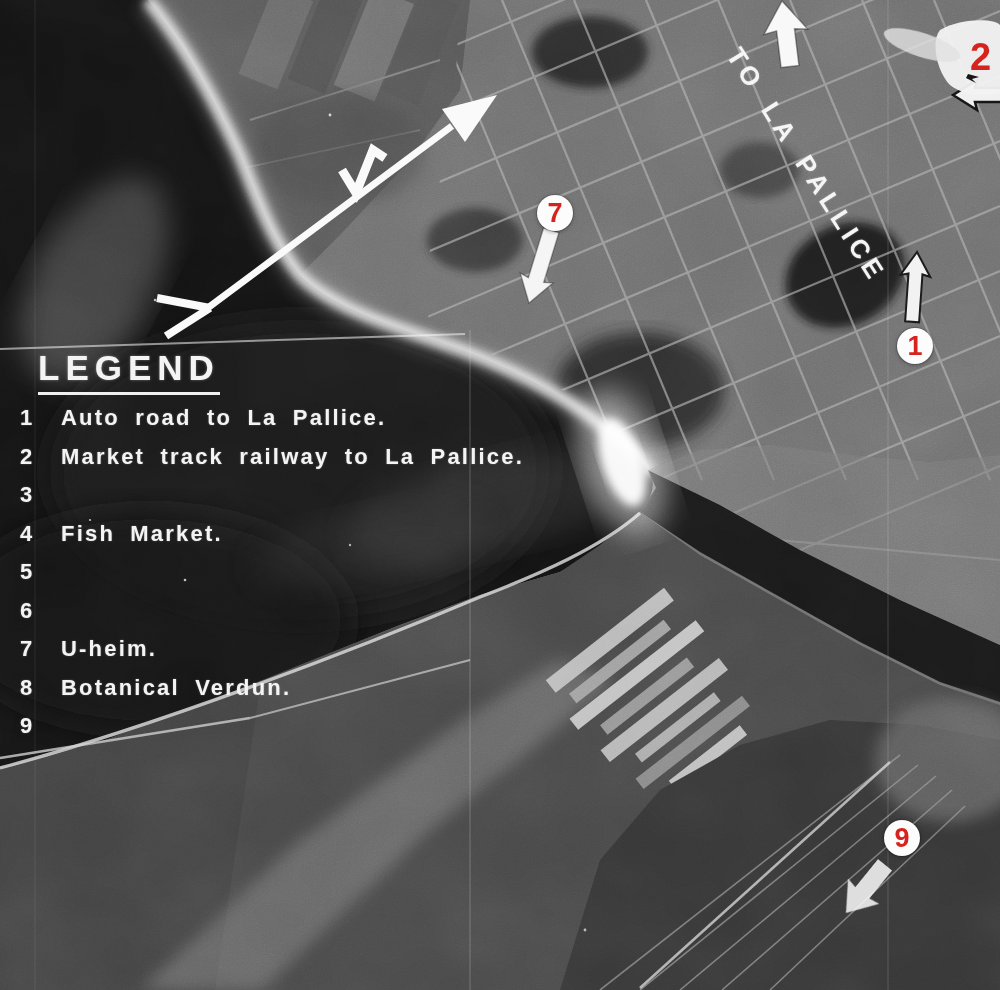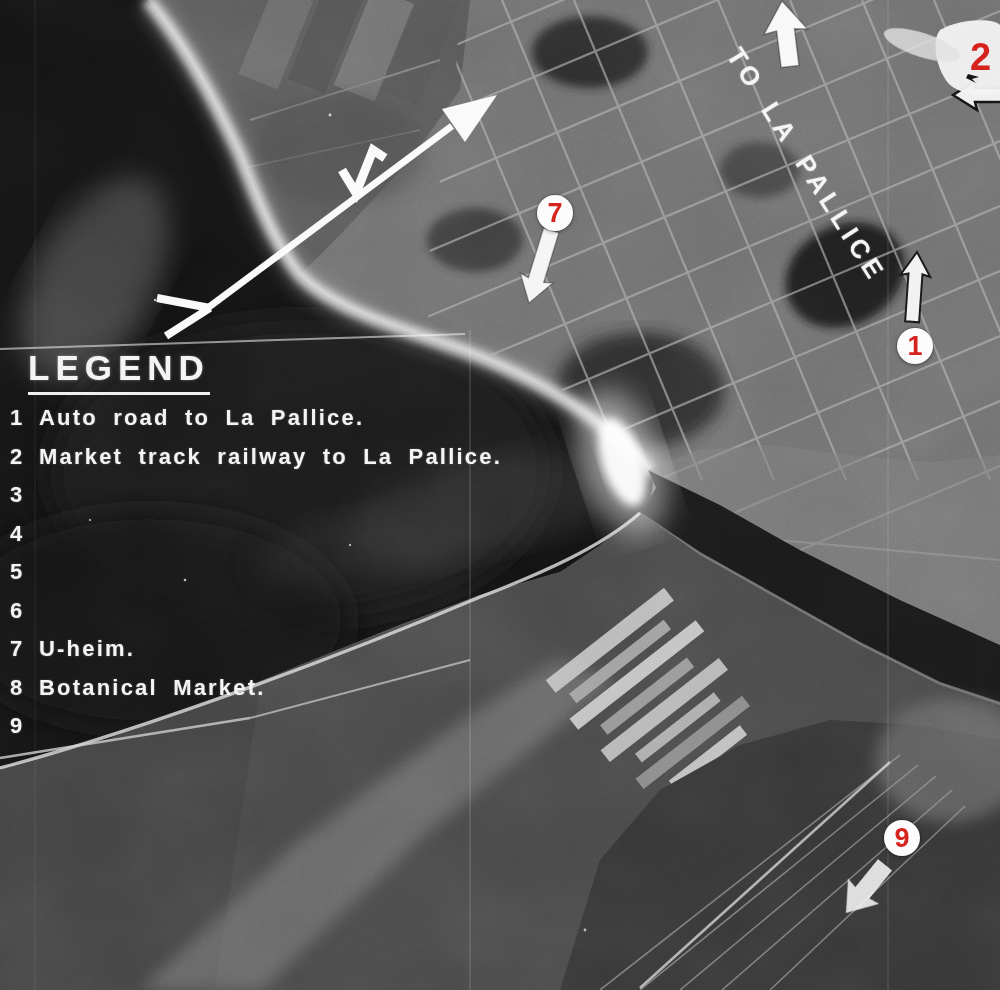--- a/index.html
+++ b/index.html
@@ -6,38 +6,38 @@
   #stage{
     position:relative;width:1000px;height:990px;overflow:hidden;
     background:#151515;
     font-family:"Liberation Sans", sans-serif;
   }
   #stage svg{position:absolute;left:0;top:0;}
   .overlay{pointer-events:none;}
 
   
   .legend{
-    position:absolute;left:10px;top:348px;z-index:5;
+    position:absolute;left:20px;top:348px;z-index:5;
     color:#f4f4f4;
   }
   .legend-title{
     display:inline-block;margin-left:18px;
     font-size:35px;font-weight:700;letter-spacing:6px;
     border-bottom:3px solid #f0f0f0;padding-bottom:4px;
     text-shadow:0 0 3px rgba(255,255,255,.35);
   }
   .legend-items{margin-top:10px;}
   .legend-item{
     display:flex;align-items:baseline;margin-bottom:12.5px;
     font-size:22px;font-weight:700;letter-spacing:2.2px;word-spacing:7px;
     text-shadow:0 0 2px rgba(255,255,255,.3);
     white-space:nowrap;
   }
   .legend-item .num{width:17px;flex:0 0 auto;}
-  .legend-item .lbl{margin-left:12px;text-align:right;}
+  .legend-item .lbl{margin-left:24px;text-align:right;}
 
   
   .marker{
     position:absolute;z-index:6;width:36px;height:36px;border-radius:50%;
     background:#fcfcfc;display:flex;align-items:center;justify-content:center;
     font-size:27px;font-weight:700;color:#d6231e;
     box-shadow:0 0 0 1px rgba(0,0,0,.12), 0 1px 4px rgba(0,0,0,.35);
   }
   .marker-plain{
     position:absolute;z-index:6;font-size:38px;font-weight:700;color:#d6231e;
@@ -258,34 +258,35 @@
       </div>
       <div class="legend-item">
         <span class="num">2</span>
         <span class="lbl">Market track railway to La Pallice.</span>
       </div>
       <div class="legend-item">
         <span class="num">3</span>
       </div>
       <div class="legend-item">
         <span class="num">4</span>
+        <span class="lbl">Fish Market.</span>
       </div>
       <div class="legend-item">
         <span class="num">5</span>
       </div>
       <div class="legend-item">
         <span class="num">6</span>
       </div>
       <div class="legend-item">
         <span class="num">7</span>
         <span class="lbl">U-heim.</span>
       </div>
       <div class="legend-item">
         <span class="num">8</span>
-        <span class="lbl">Botanical Market.</span>
+        <span class="lbl">Botanical Verdun.</span>
       </div>
       <div class="legend-item">
         <span class="num">9</span>
       </div>
     </div>
   </div>
 
   <div class="marker" style="left:537px;top:195px">7</div>
   <div class="marker" style="left:897px;top:328px">1</div>
   <div class="marker" style="left:884px;top:820px">9</div>

